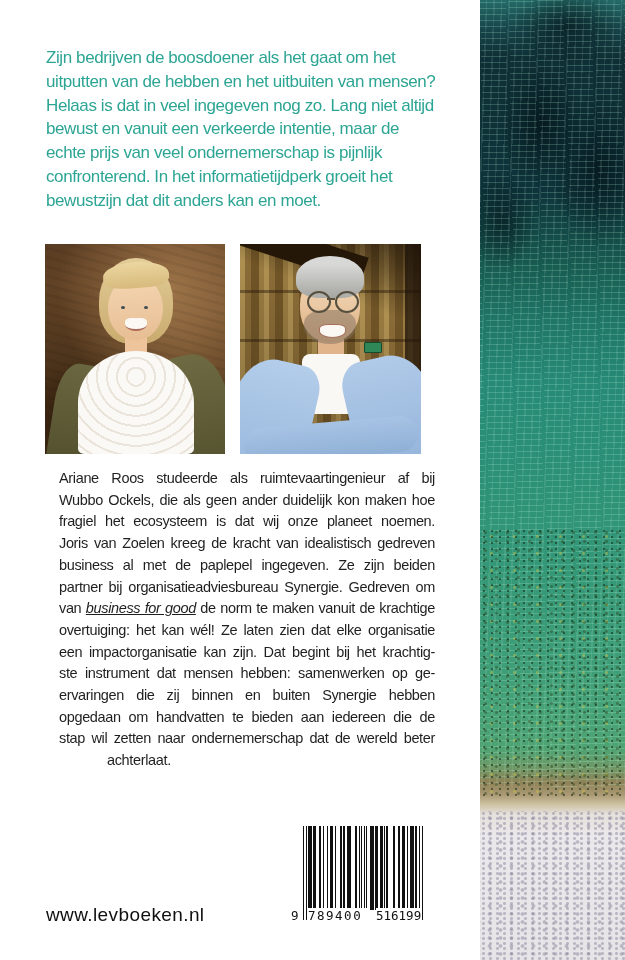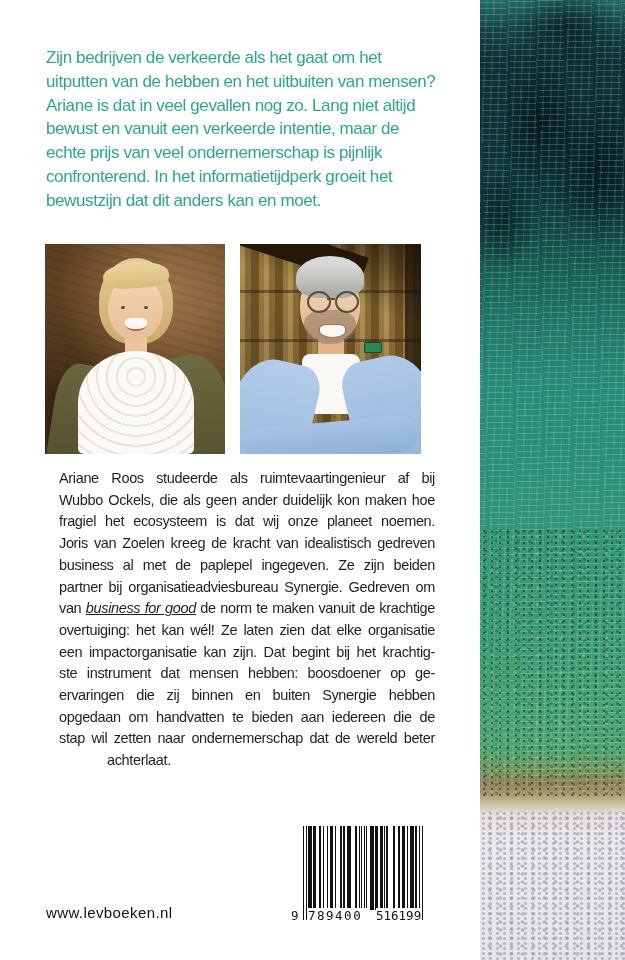--- a/index.html
+++ b/index.html
@@ -72,21 +72,21 @@
      border-radius:18px;transform:rotate(-5deg);}
   
   .bio{position:absolute;left:59px;top:468px;width:376px;}
   .bio-line{
     white-space:nowrap;font-size:14.5px;line-height:21.7px;letter-spacing:-0.35px;
     color:#1f1f1f;text-align:justify;text-align-last:justify;
   }
   .bio-line.final{text-align-last:left;margin-left:48px;}
   .bio-line em{font-style:italic;text-decoration:underline;}
   
-  .website{position:absolute;left:46px;top:904px;font-size:15px;letter-spacing:0.4px;color:#101010;}
+  .website{position:absolute;left:46px;top:904px;font-size:19px;letter-spacing:0.4px;color:#101010;}
   .barcode{position:absolute;left:293px;top:826px;width:132px;height:97px;background:#fff;}
   .bars{position:absolute;left:10px;top:0;width:120px;height:94px;}
   .bc-digit{position:absolute;top:82px;font-family:"DejaVu Sans Mono",monospace;
     font-size:12.5px;color:#111;background:#fff;}
   .bc-first{left:-2px;}
   .bc-g1{left:15px;width:61px;letter-spacing:1.5px;}
   .bc-g2{left:83px;width:44px;text-align:right;letter-spacing:0px;}
   
   .ocean{position:absolute;left:480px;top:0;width:145px;height:960px;overflow:hidden;background:
     linear-gradient(180deg,
@@ -109,23 +109,23 @@
     background-size:8px 6px, 11px 9px, 23px 17px;}
   .o-sand{left:0;top:84.5%;width:100%;height:15.5%;background:
     radial-gradient(circle, rgba(140,135,158,0.5) 1px, transparent 2px),
     radial-gradient(circle, rgba(110,105,132,0.38) 1.2px, transparent 2.4px);
     background-size:7px 5px, 11px 8px;background-position:0 0,4px 3px;}
 </style>
 </head>
 <body>
 
 <section class="intro">
-    <div class="intro-line">Zijn bedrijven de verkeerde als het gaat om het</div>
+    <div class="intro-line">Zijn bedrijven de boosdoener als het gaat om het</div>
     <div class="intro-line">uitputten van de hebben en het uitbuiten van mensen?</div>
-    <div class="intro-line">Ariane is dat in veel gevallen nog zo. Lang niet altijd</div>
+    <div class="intro-line">Helaas is dat in veel ingegeven nog zo. Lang niet altijd</div>
     <div class="intro-line">bewust en vanuit een verkeerde intentie, maar de</div>
     <div class="intro-line">echte prijs van veel ondernemerschap is pijnlijk</div>
     <div class="intro-line">confronterend. In het informatietijdperk groeit het</div>
     <div class="intro-line">bewustzijn dat dit anders kan en moet.</div>
   </section>
 
 <div class="photos">
   <div class="photo photo-left">
     <div class="abs p1-bg"></div>
     <div class="abs p1-tex"></div>
@@ -164,21 +164,21 @@
 <section class="bio">
     <div class="bio-line">Ariane Roos studeerde als ruimtevaartingenieur af bij</div>
     <div class="bio-line">Wubbo Ockels, die als geen ander duidelijk kon maken hoe</div>
     <div class="bio-line">fragiel het ecosysteem is dat wij onze planeet noemen.</div>
     <div class="bio-line">Joris van Zoelen kreeg de kracht van idealistisch gedreven</div>
     <div class="bio-line">business al met de paplepel ingegeven. Ze zijn beiden</div>
     <div class="bio-line">partner bij organisatieadviesbureau Synergie. Gedreven om</div>
     <div class="bio-line"><span>van </span><em>business for good</em><span> de norm te maken vanuit de krachtige</span></div>
     <div class="bio-line">overtuiging: het kan wél! Ze laten zien dat elke organisatie</div>
     <div class="bio-line">een impactorganisatie kan zijn. Dat begint bij het krachtig-</div>
-    <div class="bio-line">ste instrument dat mensen hebben: boosdoener op ge-</div>
+    <div class="bio-line">ste instrument dat mensen hebben: samenwerken op ge-</div>
     <div class="bio-line">ervaringen die zij binnen en buiten Synergie hebben</div>
     <div class="bio-line">opgedaan om handvatten te bieden aan iedereen die de</div>
     <div class="bio-line">stap wil zetten naar ondernemerschap dat de wereld beter</div>
     <div class="bio-line final">achterlaat.</div>
   </section>
 
 <div class="website">www.levboeken.nl</div>
 
 <div class="barcode">
   <svg class="bars" viewBox="0 0 95 94" preserveAspectRatio="none" shape-rendering="crispEdges">

